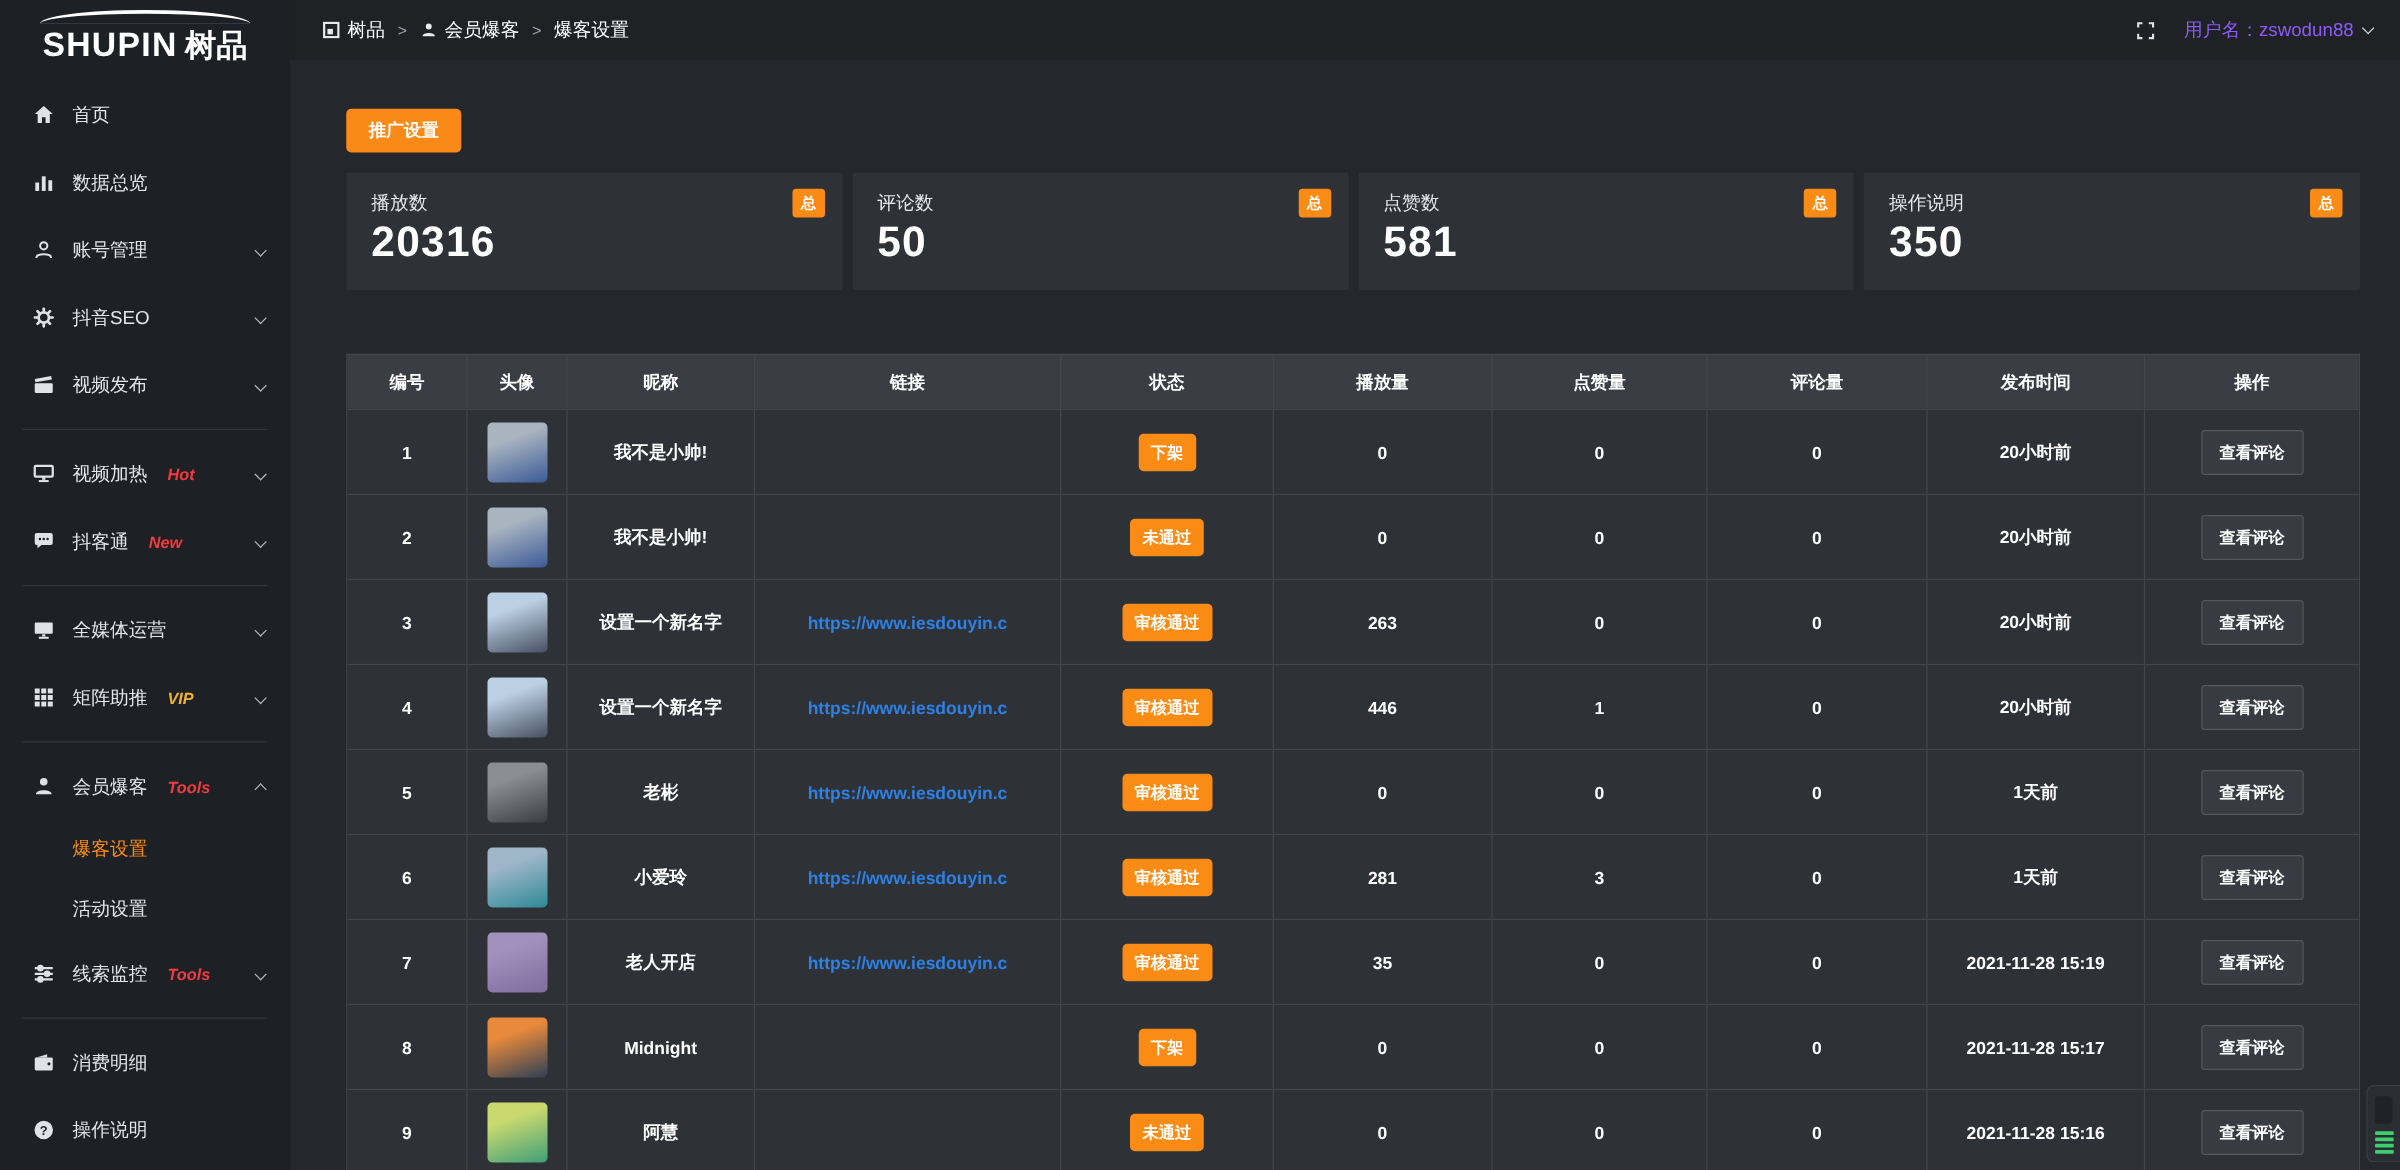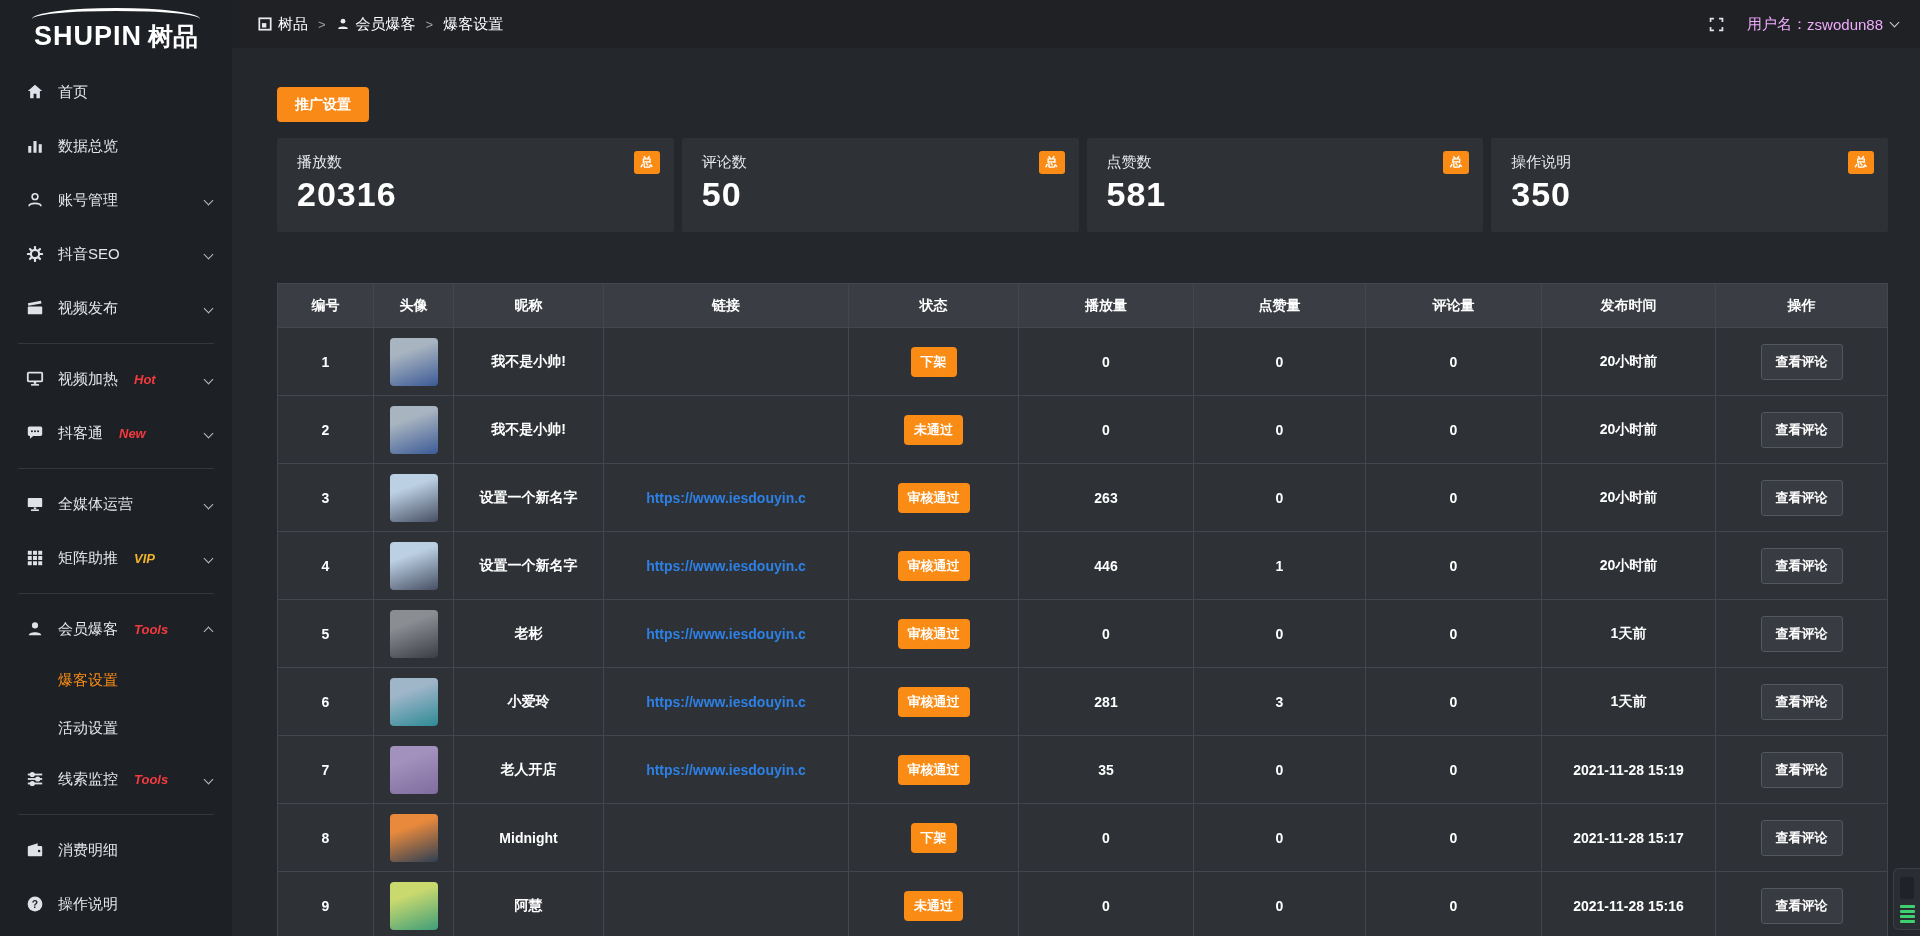--- a/index.html
+++ b/index.html
@@ -33,21 +33,21 @@
   .sub-item.active{color:var(--orange);}
 
   
   .main{flex:1;display:flex;flex-direction:column;min-width:0;}
   .topbar{height:48px;flex:0 0 48px;background:var(--topbar-bg);display:flex;align-items:center;padding:0 22px 0 26px;}
   .breadcrumb{display:flex;align-items:center;font-size:15px;color:#fff;}
   .crumb{display:flex;align-items:center;cursor:pointer;}
   .crumb .icon{width:14px;height:14px;margin-right:6px;display:inline-flex;}
   .crumb .icon svg{width:14px;height:14px;}
   .crumb-sep{color:#9aa0a6;margin:0 10px;font-size:13px;}
-  .topbar-right{margin-left:auto;display:flex;align-items:center;font-size:15px;color:#f0abfc;}
+  .topbar-right{margin-left:auto;display:flex;align-items:center;font-size:15px;color:#8b5cf6;}
   .fs-icon{width:17px;height:17px;margin-right:22px;cursor:pointer;display:inline-flex;}
   .fs-icon svg{width:17px;height:17px;}
   .user-caret{display:inline-block;width:7px;height:7px;border-right:1.6px solid #cfd3d8;border-bottom:1.6px solid #cfd3d8;transform:rotate(45deg);margin-left:8px;margin-top:-4px;}
 
   .content{flex:1;padding:39px 32px 0 45px;overflow:hidden;}
   .promo-btn{background:#f98a17;color:#fff;border:none;border-radius:4px;height:35px;padding:0 18px;font-size:14px;font-weight:700;cursor:pointer;font-family:inherit;}
   
   .stats{display:grid;grid-template-columns:repeat(4,1fr);gap:8px;margin-top:16px;}
   .card{background:var(--panel);height:94px;position:relative;padding:15px 20px;border-radius:2px;}
   .card-label{font-size:15px;color:#e6e8eb;}

